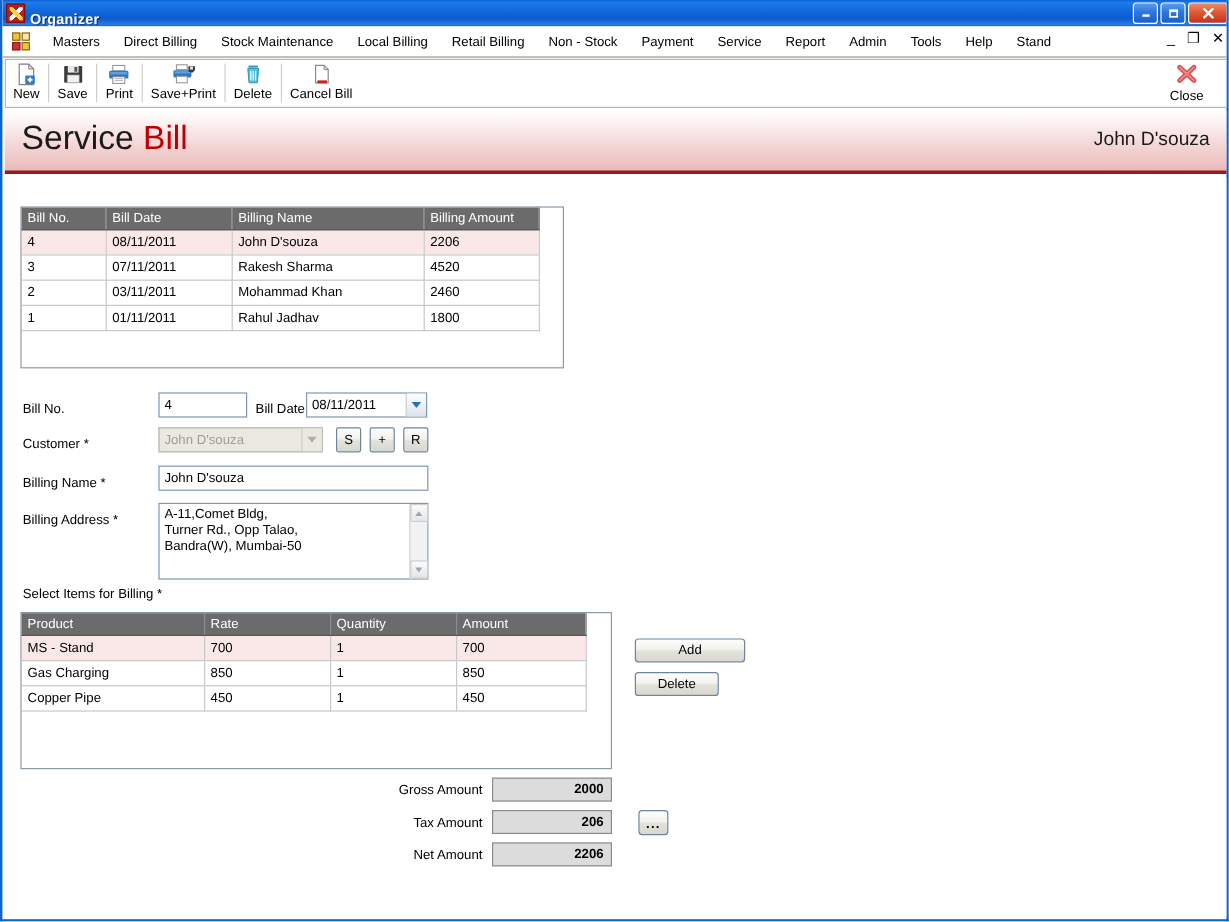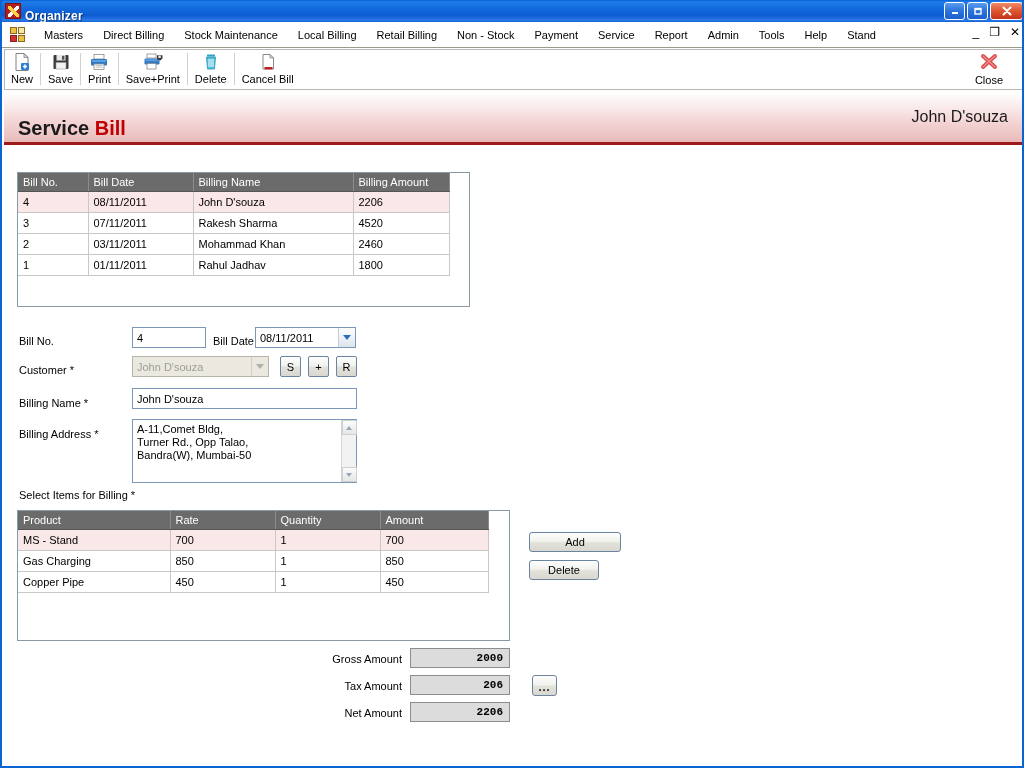--- a/index.html
+++ b/index.html
@@ -121,22 +121,22 @@
     padding: 2px 18px 0 6px;
   }
 
   
   .banner {
     position: absolute; left: 2px; top: 92px; width: 1020px; height: 53px;
     background: linear-gradient(to bottom, #ffffff 0%, #fbeeee 25%, #f3d3d3 62%, #edc3c3 88%, #e8b9b9 100%);
     border-bottom: 3px solid #9e1a1a;
   }
   .banner-title {
-    position: absolute; left: 14px; top: 25px;
-    font-size: 20px; color: #1a1a1a; font-weight: bold;
+    position: absolute; left: 14px; top: 7px;
+    font-size: 28px; color: #1a1a1a; font-weight: normal;
     white-space: nowrap;
   }
   .banner-title .red { color: #c00000; }
   .banner-user {
     position: absolute; right: 16px; top: 16px;
     font-size: 16px; color: #1a1a1a; white-space: nowrap;
   }
 
   
   .body-area {
@@ -279,21 +279,20 @@
   .btn.sq { border-radius: 2px; }
 
   
   .tlabel { position: absolute; font-size: 11px; color: #000; white-space: nowrap; text-align: right; }
   .tbox {
     position: absolute; width: 100px; height: 20px;
     background: #dcdcdc; border: 1px solid #8d8d8d;
     font-size: 11px; font-weight: bold; color: #000;
     display: flex; align-items: center; justify-content: flex-end;
     padding-right: 6px;
-    font-family: Liberation Mono, monospace;
   }
 </style>
 </head>
 <body>
 
 <div id="app">
 
   <div class="titlebar">
     <div class="titlebar-icon"></div>
     <span class="titlebar-text">Organizer</span>

